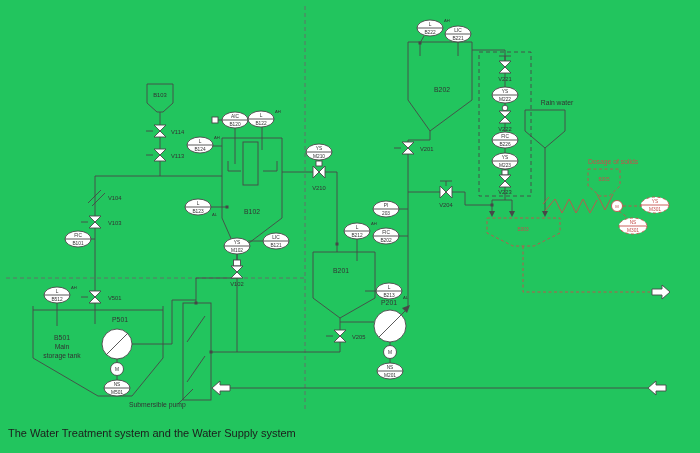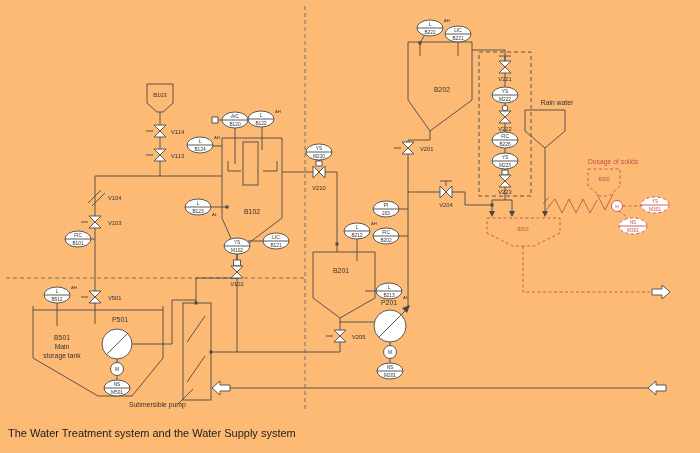--- a/index.html
+++ b/index.html
@@ -1,17 +1,17 @@
 <!DOCTYPE html>
 <html><head>
 <meta charset="utf-8">
 <style>
   html,body{margin:0;padding:0;background:#fff;}
   body{font-family:"Liberation Sans",sans-serif;}
-  #stage{position:relative;width:700px;height:453px;background:#fdba74;overflow:hidden;}
+  #stage{position:relative;width:700px;height:453px;background:#22c55e;overflow:hidden;}
   svg{display:block;}
   .ln{fill:none;stroke:#474747;stroke-width:0.9;}
   .sym{fill:#ffffff;stroke:#474747;stroke-width:0.9;}
   .fln{fill:#474747;stroke:none;}
   .dash{stroke-dasharray:4 3;}
   .bnd{stroke:#6a6a6a;}
   .red{stroke:#c4514c;}
   .rdash{stroke-dasharray:3 2.5;}
   text{fill:#333;}
   .t4{font-size:4.2px;}

